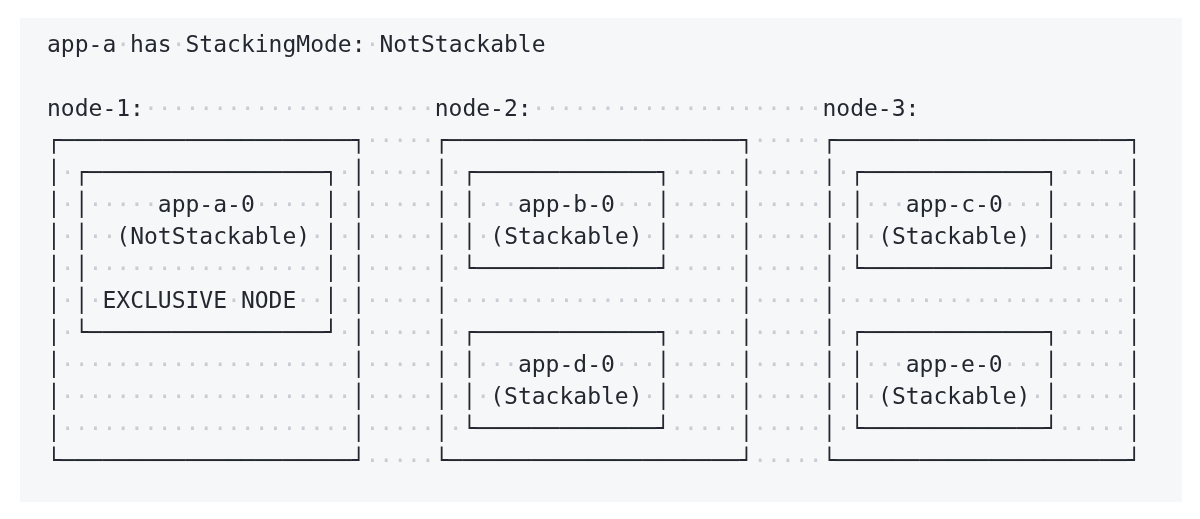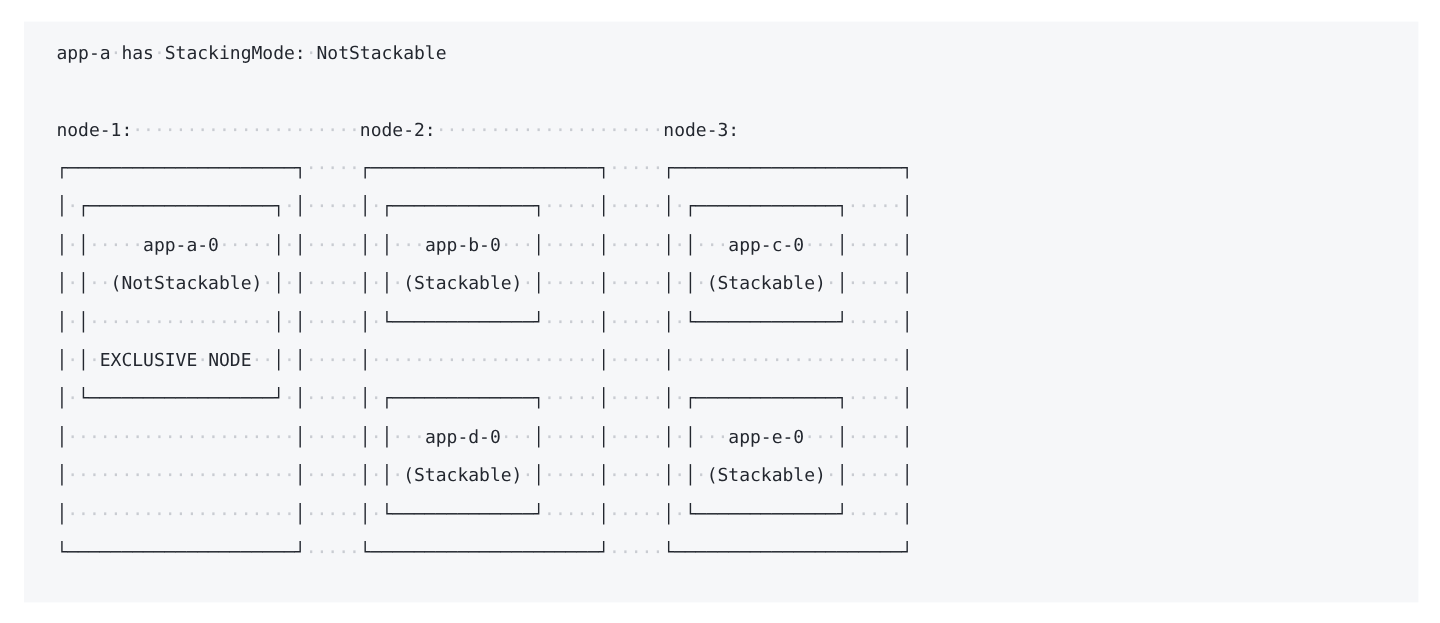--- a/index.html
+++ b/index.html
@@ -24,21 +24,21 @@
     background: #f6f7f9;
     overflow: hidden;
   }
 
   
   #grid {
     position: absolute;
     left: 27px;
     top: 10px;
     font-family: "DejaVu Sans Mono", "Liberation Mono", monospace;
-    font-size: 15px;
+    font-size: 23px;
     line-height: 32px;
     letter-spacing: 0;
     white-space: pre;
     color: #23272f;
     -webkit-font-smoothing: antialiased;
   }
 
   #grid .row {
     height: 32px;
     white-space: pre;

